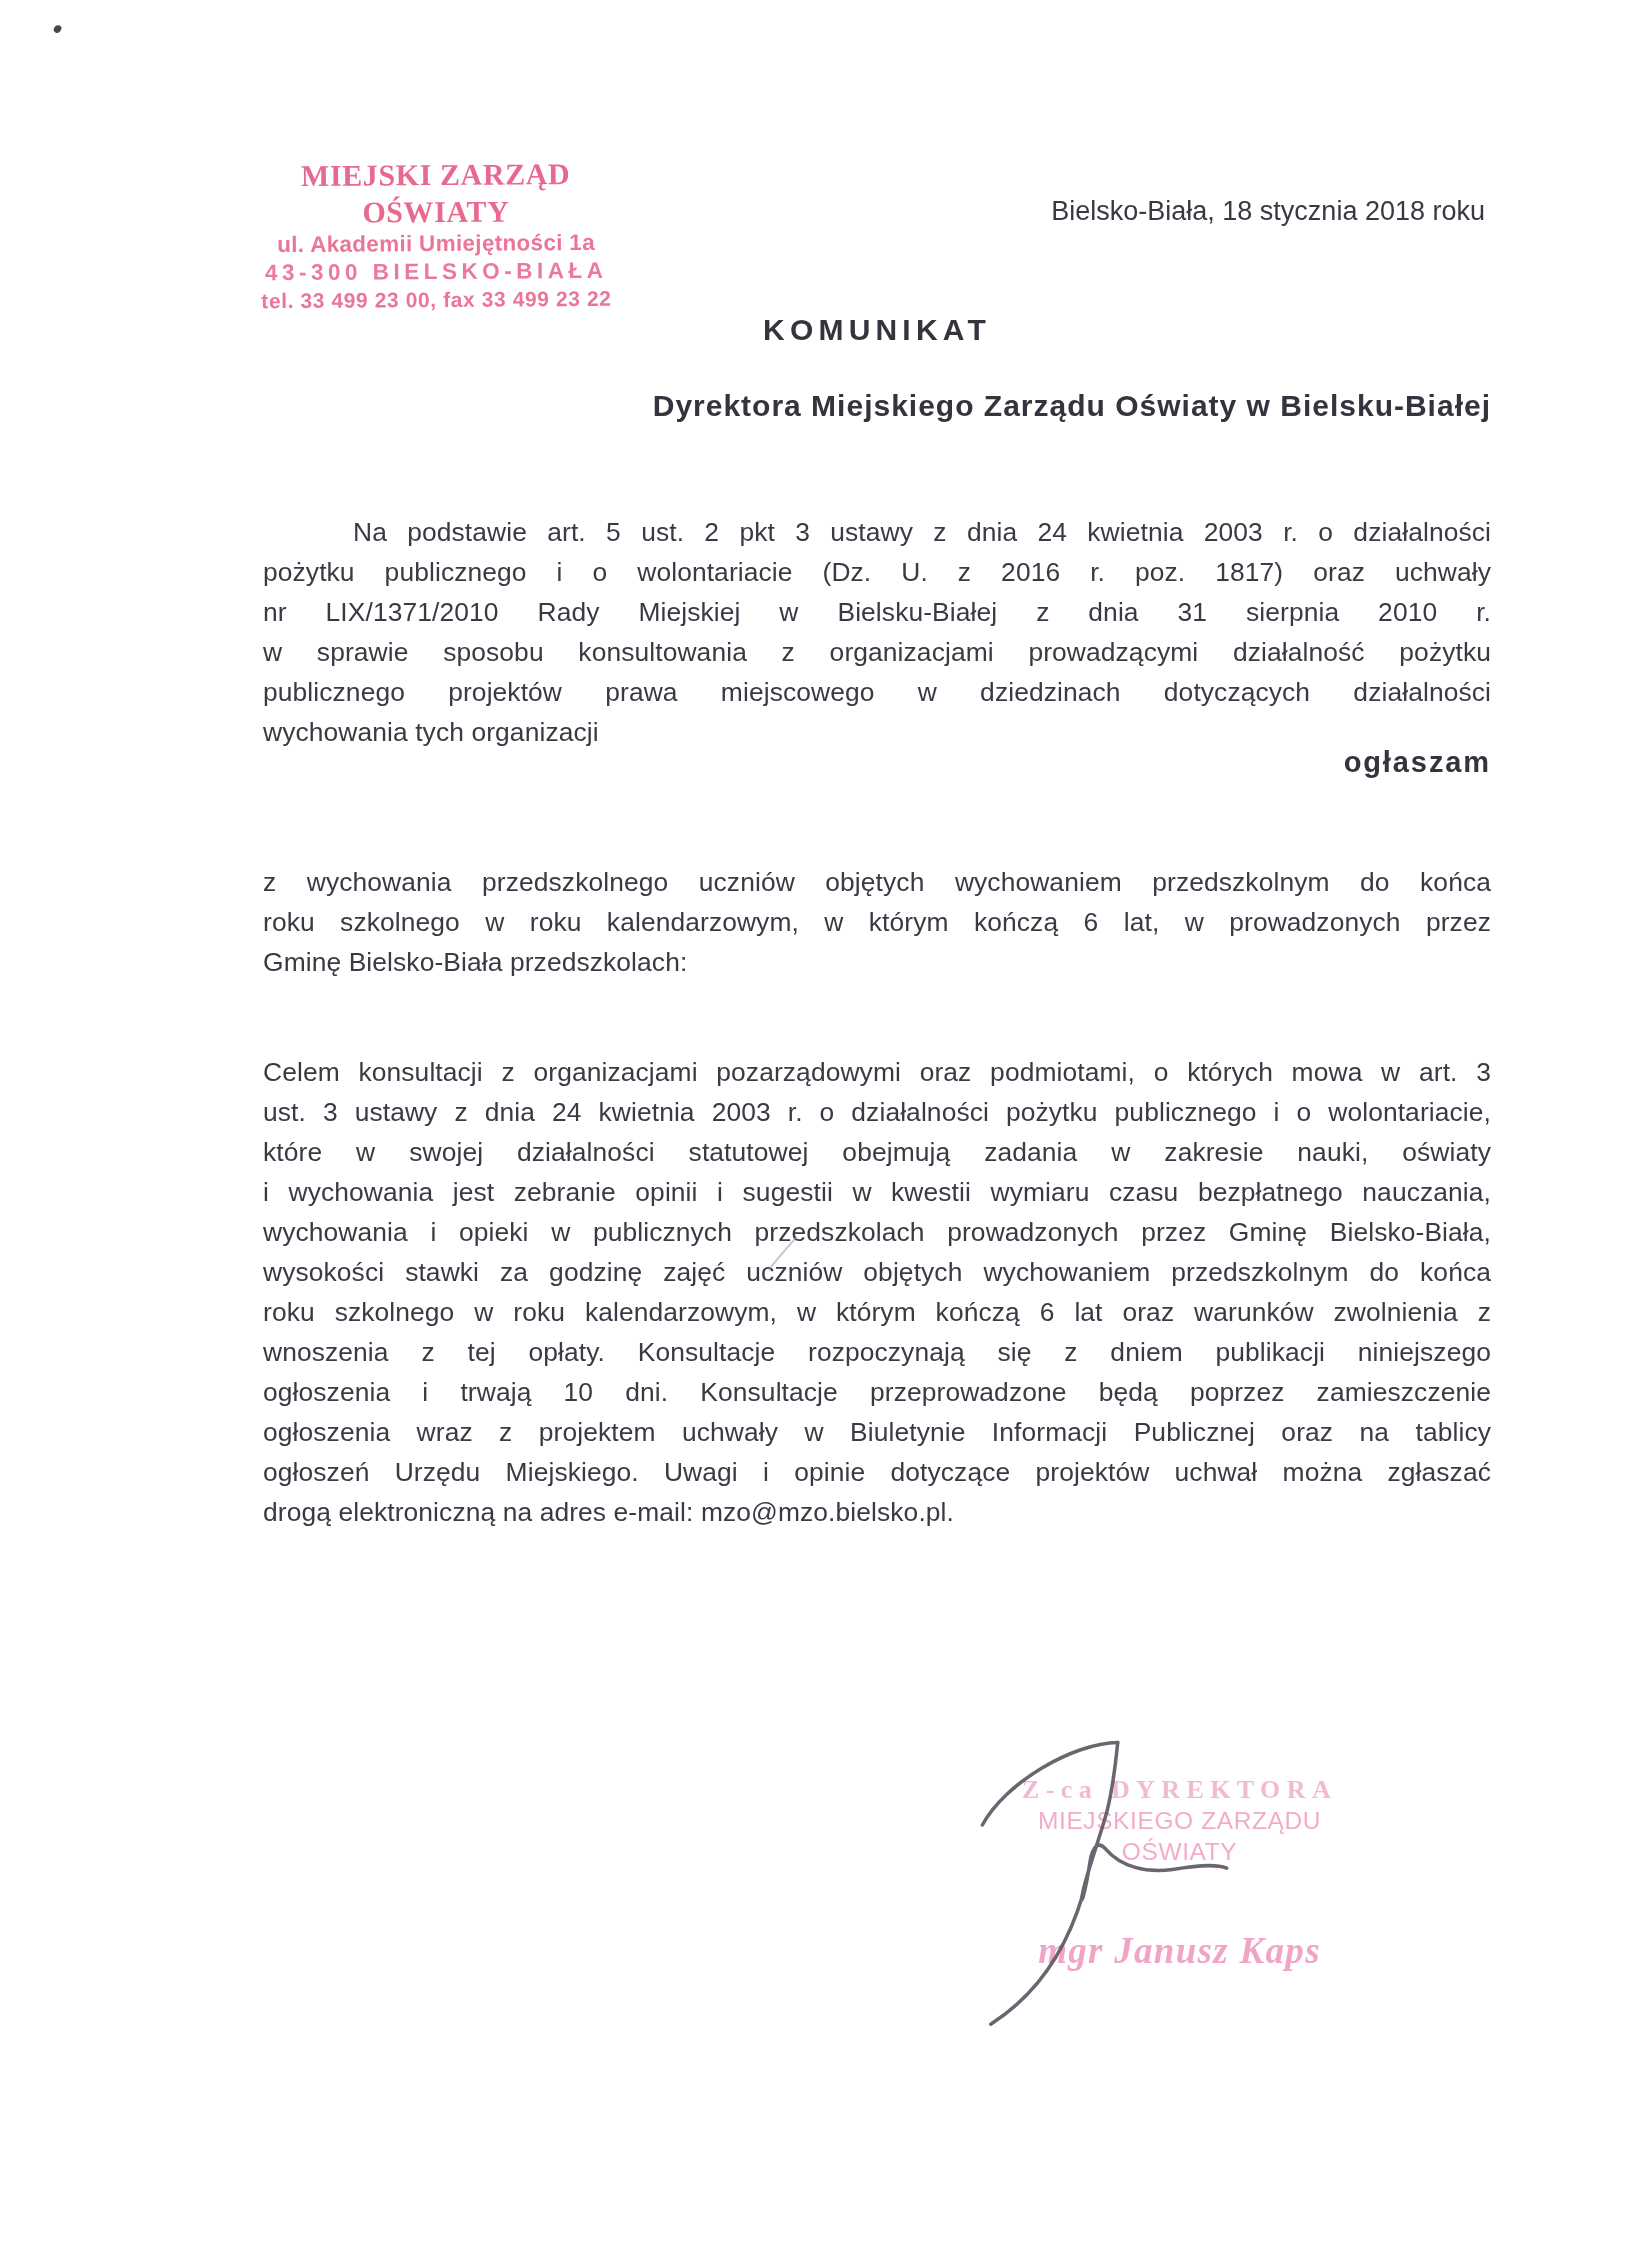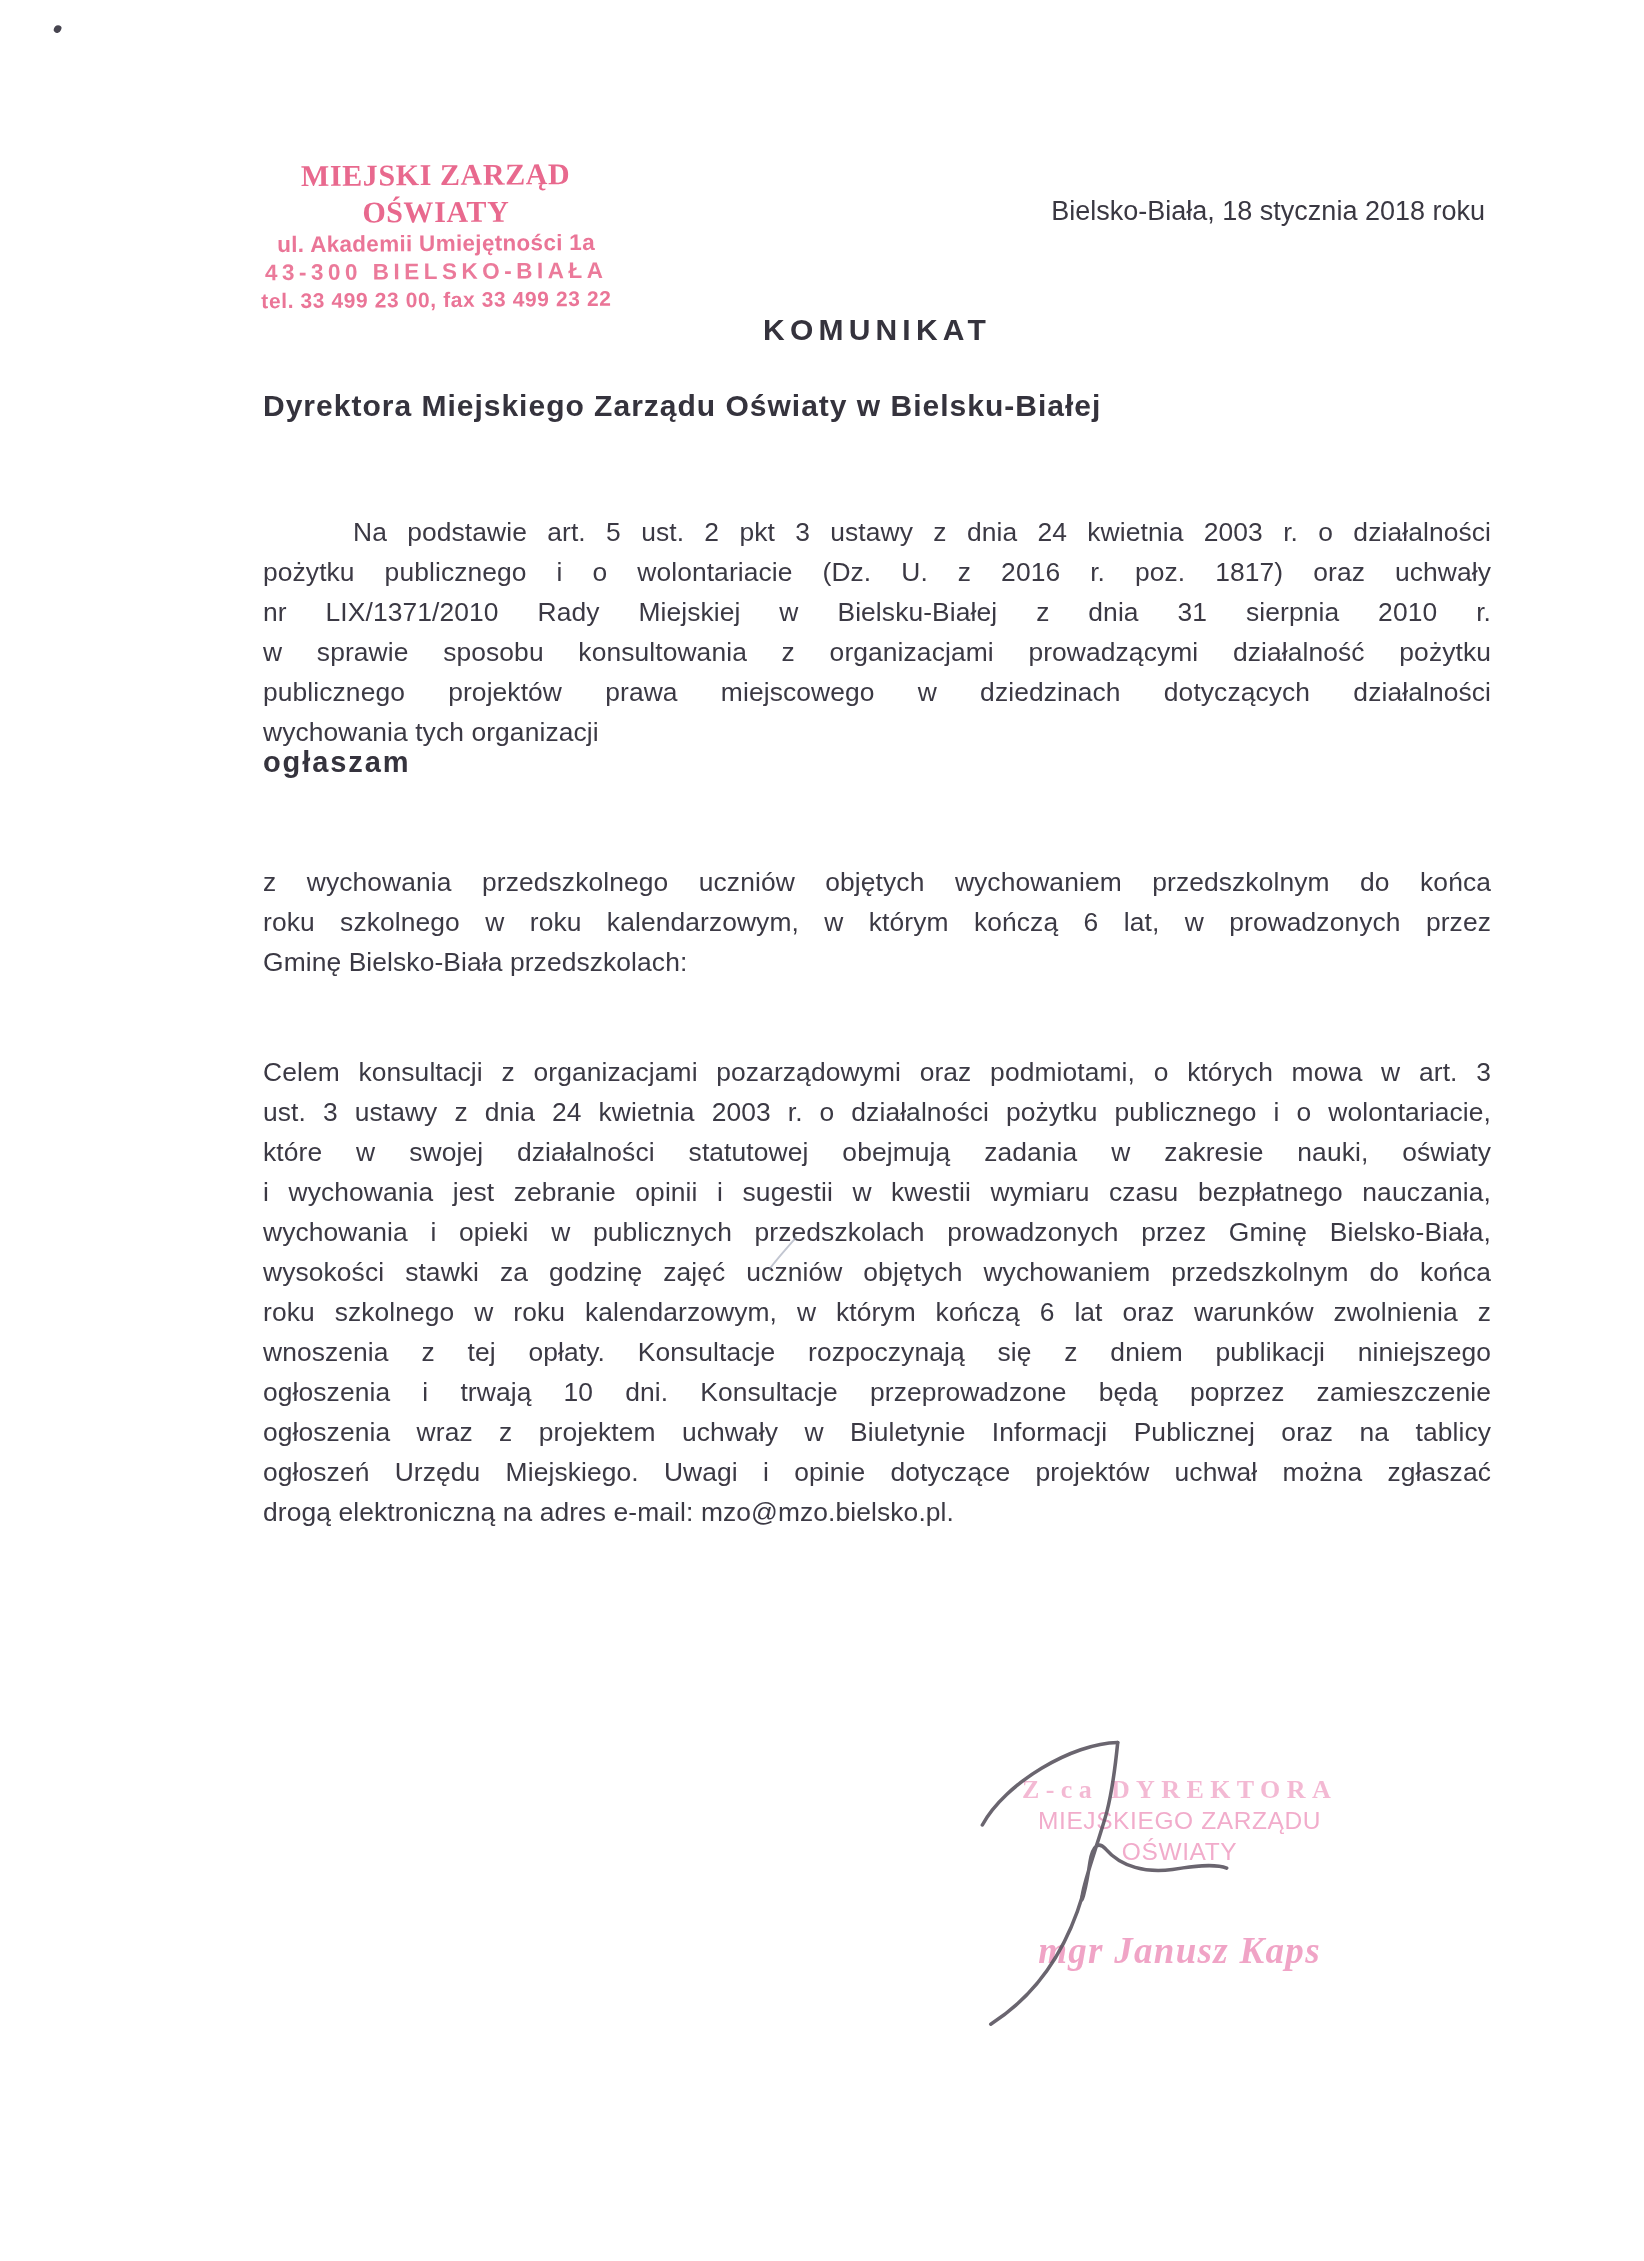--- a/index.html
+++ b/index.html
@@ -40,25 +40,25 @@
     font-size: 27px; color: #3a3842;
   }
 
   
   .col { left: 263px; width: 1228px; }
   .doc-title {
     top: 313px; text-align: center;
     font-weight: bold; font-size: 30px; letter-spacing: 5.2px; color: #35333d;
   }
   .doc-subtitle {
-    top: 389px; text-align: left;
+    top: 389px; text-align: right;
     font-weight: bold; font-size: 30px; letter-spacing: 1px; color: #35333d;
   }
   .announce-word {
-    top: 746px; text-align: left;
+    top: 746px; text-align: right;
     font-weight: bold; font-size: 29px; letter-spacing: 1.9px; color: #35333d;
   }
 
   
   .para { }
   .p1 { top: 512px; }
   .p2 { top: 862px; }
   .p3 { top: 1052px; }
   .tline {
     font-size: 26.4px; line-height: 40px;

